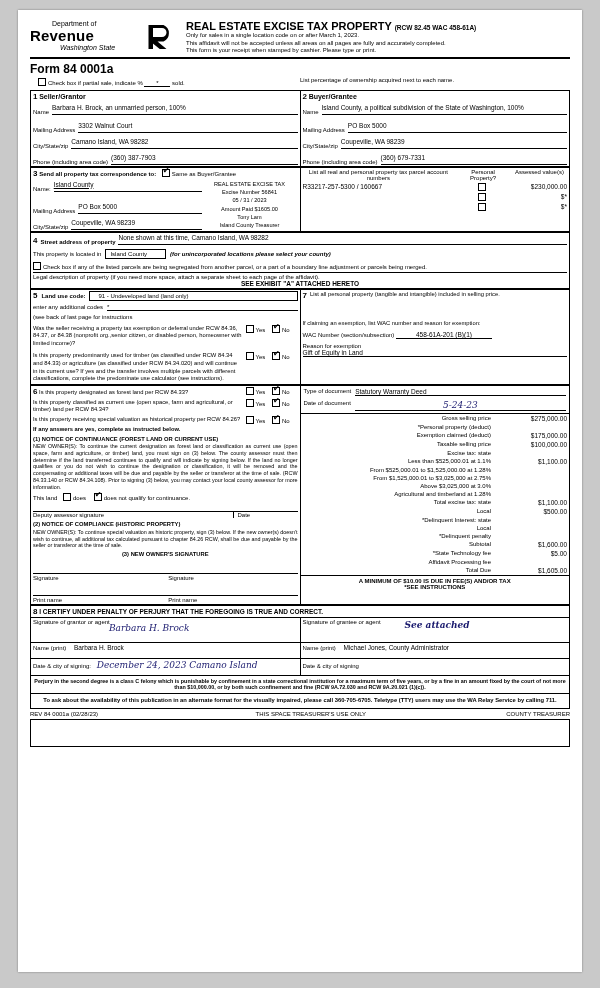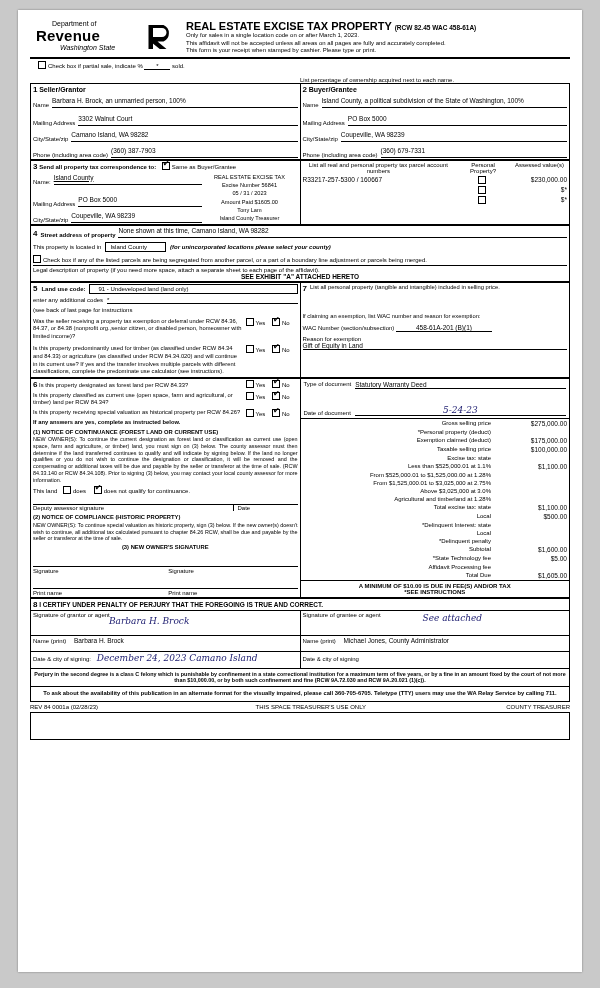--- a/index.html
+++ b/index.html
@@ -33,21 +33,21 @@
   .ul { border-bottom:1px solid #000; display:inline-block; }
   .hand {
     font-family:"DejaVu Serif", serif; font-style:italic;
     font-size:9px; color:#1a1a6e;
   }
   .typed { font-family:"Liberation Sans", sans-serif; font-size:6.5px; }
   
   .hdr { display:flex; border-bottom:2px solid #000; padding-bottom:2px;}
   .hdr-left { width:150px; position:relative; }
   .dept { font-size:7px; margin-left:22px; }
-  .rev { font-size:15px; font-weight:bold; letter-spacing:.2px; margin-left:6px;}
+  .rev { font-size:15px; font-weight:bold; letter-spacing:.2px; }
   .wash { font-size:7px; font-style:italic; margin-left:30px; }
   .logo {
     position:absolute; right:6px; top:2px; width:30px; height:30px;
   }
   .hdr-right { flex:1; padding-left:6px; }
   .title { font-size:11px; font-weight:bold; }
   .title span.small { font-size:6.5px; font-weight:bold; }
   .hdr-right p { margin:0; font-size:6px; line-height:1.25; }
   .formno { font-size:12px; font-weight:bold; margin:3px 0 1px 0; }
   .secnum { font-weight:bold; font-size:8px; }
@@ -80,20 +80,21 @@
         <span class="small">(RCW 82.45 WAC 458-61A)</span>
       </div>
       <p>Only for sales in a single location code on or after March 1, 2023.</p>
       <p>This affidavit will not be accepted unless all areas on all pages are fully and accurately completed.</p>
       <p>This form is your receipt when stamped by cashier.  Please type or print.</p>
     </div>
   </div>
 
   <div style="display:flex; align-items:flex-start;">
     <div style="width:50%;">
+      <div class="formno">Form 84 0001a</div>
       <div style="font-size:6px; margin:2px 0 3px 8px;">
         <span class="bx"></span><span>Check box if partial sale, indicate %</span>
         <span class="ul" style="width:26px; text-align:center;">*</span>
         <span>sold.</span>
       </div>
     </div>
     <div style="width:50%; font-size:6px; padding-top:18px;">List percentage of ownership acquired next to each name.</div>
   </div>
 
   <table class="tbl">
@@ -335,21 +336,21 @@
           <span style="flex:1;">Print name</span>
         </div>
       </td>
 
       <td style="width:50%; vertical-align:top; padding:0;">
         <div style="padding:2px 3px;">
           <div style="display:flex; gap:4px;">
             <span>Type of document</span>
             <span class="ul typed" style="flex:1;">Statutory Warranty Deed</span>
           </div>
-          <div style="display:flex; gap:4px; margin-top:16px; align-items:flex-end;">
+          <div style="display:flex; gap:4px; margin-top:4px; align-items:flex-start;">
             <span>Date of document</span>
             <span class="ul hand" style="flex:1; text-align:center;">5-24-23</span>
           </div>
         </div>
         <table class="tbl" style="border:none; border-top:1px solid #000;">
           <tbody>
                   <tr>
                     <td class="nb" style="text-align:right; border-bottom:1px solid #000;">Gross selling price</td>
                     <td class="nb typed" style="width:72px; border-left:1px solid #000; border-bottom:1px solid #000; text-align:right;">$275,000.00</td>
                   </tr>
@@ -444,21 +445,21 @@
       <span class="b" style="font-size:6.5px;">I CERTIFY UNDER PENALTY OF PERJURY THAT THE FOREGOING IS TRUE AND CORRECT.</span>
     </td>
           </tr>
     <tr>
       <td style="width:50%; height:22px; position:relative;">
         <span>Signature of grantor or agent</span>
         <span class="hand" style="position:absolute; left:78px; top:5px;">Barbara H. Brock</span>
       </td>
       <td style="width:50%; position:relative;">
         <span>Signature of grantee or agent</span>
-        <span class="hand" style="position:absolute; left:122px; top:2px;">See attached</span>
+        <span class="hand" style="position:absolute; left:104px; top:2px;font-weight:bold;">See attached</span>
       </td>
     </tr>
     <tr>
       <td style="height:13px;">
         <span>Name (print)</span>
         <span class="typed" style="margin-left:6px;">Barbara H. Brock</span>
       </td>
       <td>
         <span>Name (print)</span>
         <span class="typed" style="margin-left:6px;">Michael Jones, County Administrator</span>

